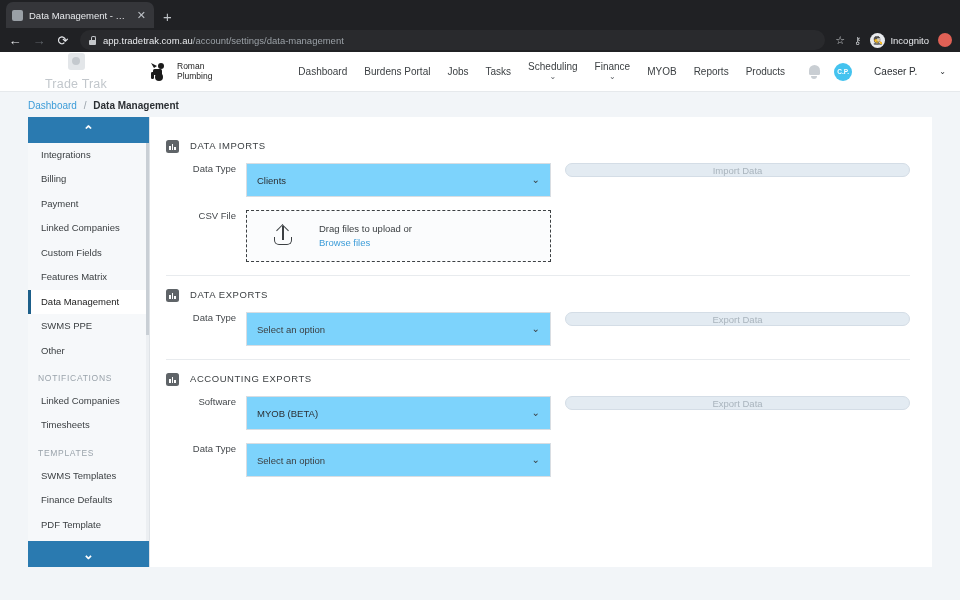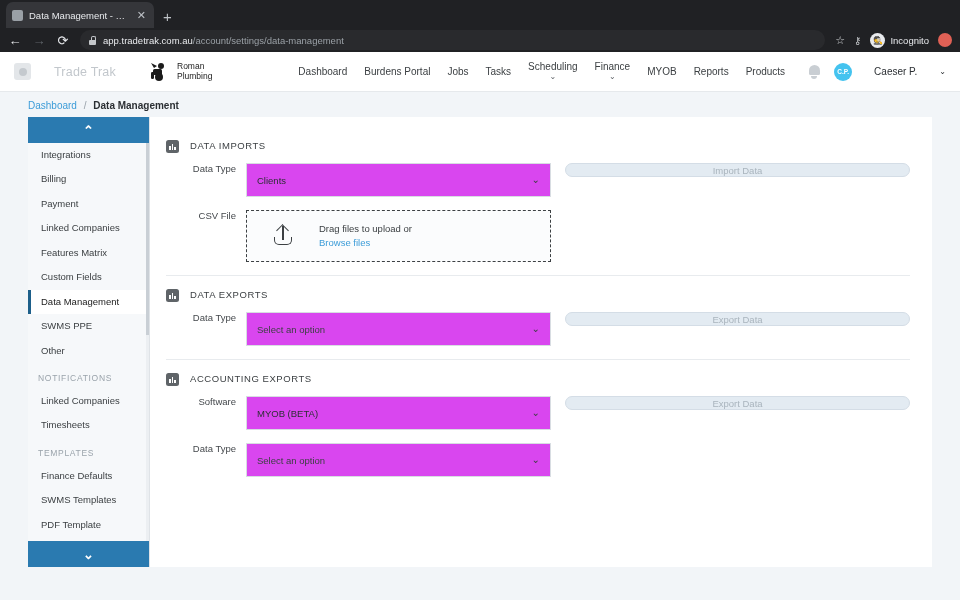--- a/index.html
+++ b/index.html
@@ -51,21 +51,21 @@
     font-size: 8px; color: #202124;
   }
   .profile-dot { width: 14px; height: 14px; border-radius: 50%; background: #e06055;
     display:flex;align-items:center;justify-content:center;color:#fff;font-size:8px; }
 
   
   .app-header {
     height: 40px; background: #fff; border-bottom: 1px solid #e6e9ec;
     display: flex; align-items: center; padding: 0 14px;
   }
-  .brand { display: flex; align-items: center; gap: 23px; width: 124px; }
+  .brand { display: flex; align-items: center; gap: 7px; width: 124px; flex-direction: column; }
   .brand-mark {
     width: 17px; height: 17px; border-radius: 3px; background: #e3e6e9;
     display: flex; align-items: center; justify-content: center;
   }
   .brand-mark i { width: 8px; height: 8px; border-radius: 50%; background: #c4c9ce; display:block; }
   .brand-text { color: #c2c7cc; font-size: 12.5px; letter-spacing: .2px; }
 
   .company { display: flex; align-items: center; gap: 5px; margin-left: 10px; }
   .company-logo { width: 24px; height: 24px; }
   .company-name { font-size: 8.5px; color: #1b1b1b; line-height: 1.15; }
@@ -149,21 +149,21 @@
   .sec-icon b:nth-child(2){ height:6.5px; }
   .sec-icon b:nth-child(3){ height:3px; }
   .sec-title { font-size: 9.5px; color: #3c4043; letter-spacing: .55px; }
 
   .field-row { display: flex; align-items: flex-start; gap: 0; margin-bottom: 13px; }
   .field-label {
     width: 80px; flex: 0 0 80px; text-align: right; padding-right: 10px;
     font-size: 9.5px; color: #44484c;
   }
   .select-box {
-    width: 305px; flex: 0 0 305px; height: 31px; background: #d946ef;
+    width: 305px; flex: 0 0 305px; height: 31px; background: #7dd3fc;
     border: 1px solid #d8dde2; display: flex; align-items: center;
     padding: 16px 10px; font-size: 9.5px; color: #2b2f33; position: relative;
   }
   .select-box.placeholder { color: #3c4043; }
   .sel-caret {
     position: absolute; right: 10px; top: 50%; transform: translateY(-55%);
     font-size: 10px; color: #3c4043;
   }
   .pill-btn {
     margin-left: 14px; height: 14px; flex: 1 1 auto; max-width: 373px;
@@ -296,31 +296,31 @@
 
   <div class="layout">
 
     <aside class="sidebar">
       <div class="side-scroll">
         <div class="side-section">Notifications</div>
         <div class="side-item">Integrations</div>
         <div class="side-item">Billing</div>
         <div class="side-item">Payment</div>
         <div class="side-item">Linked Companies</div>
+        <div class="side-item">Custom Fields</div>
         <div class="side-item">Features Matrix</div>
-        <div class="side-item">Custom Fields</div>
         <div class="side-item active">Data Management</div>
         <div class="side-item">SWMS PPE</div>
         <div class="side-item">Other</div>
         <div class="side-section">NOTIFICATIONS</div>
         <div class="side-item">Linked Companies</div>
         <div class="side-item">Timesheets</div>
         <div class="side-section">TEMPLATES</div>
+        <div class="side-item">SWMS Templates</div>
         <div class="side-item">Finance Defaults</div>
-        <div class="side-item">SWMS Templates</div>
         <div class="side-item">PDF Template</div>
         <div class="side-item">Quote Templates</div>
 
       </div>
       <div class="sidebar-track">
         <div class="sidebar-thumb"></div>
       </div>
       <div class="scroll-cue top">
         <span class="cue-chev">⌃</span>
       </div>

